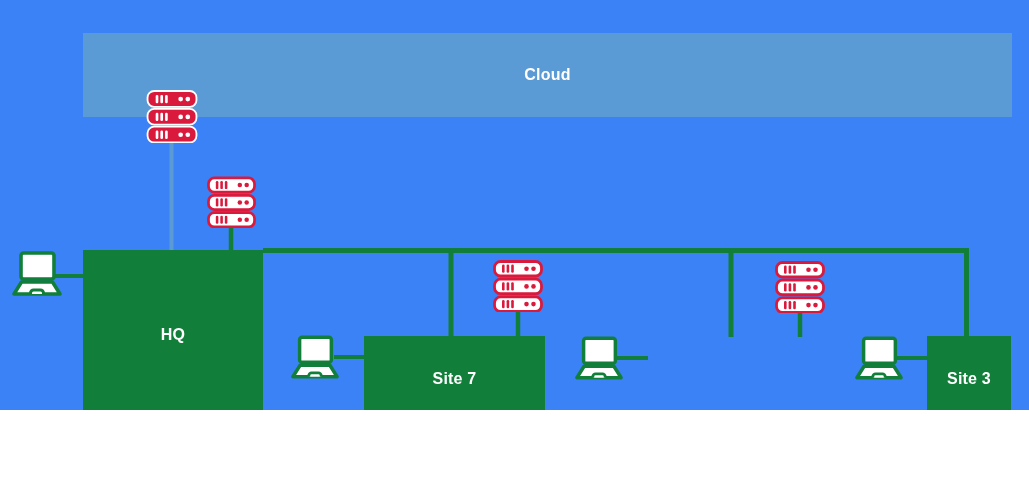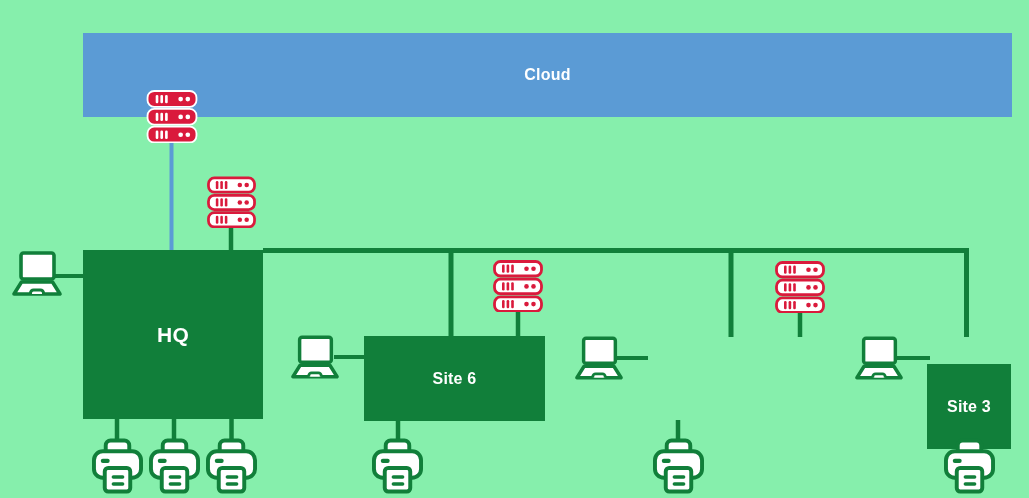--- a/index.html
+++ b/index.html
@@ -1,17 +1,17 @@
 <!DOCTYPE html>
 <html style="--cloud-blue: #5B9BD5; --node-green: #117F3A; --device-red: #DA1A3C; --label-white: #FFFFFF;"><head>
 <meta charset="utf-8">
 <style>
   html,body{margin:0;padding:0;background:#ffffff;}
   .stage{
-    position:relative;width:1029px;height:498px;background:#86efac;
+    position:relative;width:1029px;height:410px;background:#3b82f6;
     font-family:"Liberation Sans",sans-serif;overflow:hidden;
   }
   .node{
     position:absolute;display:flex;align-items:center;justify-content:center;
     color:var(--label-white,#fff);font-weight:700;letter-spacing:.2px;
   }
   .cloud-banner{background:var(--cloud-blue,#5B9BD5);font-size:16px;}
   .green-box{background:var(--node-green,#117F3A);font-size:16px;}
   .wires{position:absolute;left:0;top:0;width:1029px;height:498px;z-index:1;}
   .node{z-index:2;}
@@ -117,30 +117,30 @@
     <line class="ln g" x1="231.5" y1="418" x2="231.5" y2="441" stroke-width="4.5"></line>
     <line class="ln g" x1="398" y1="420" x2="398" y2="441" stroke-width="4.5"></line>
     <line class="ln g" x1="678" y1="420" x2="678" y2="441" stroke-width="4.5"></line>
     <line class="ln g" x1="969" y1="420" x2="969" y2="441" stroke-width="4.5"></line>
   </svg>
 
   <div class="node cloud-banner" style="left:83px;top:33px;width:929px;height:84px;">
     <span>Cloud</span>
   </div>
 
-  <div class="node green-box" style="left:83px;top:250px;width:180px;height:169px;font-size:21px;">
+  <div class="node green-box" style="left:83px;top:250px;width:180px;height:169px;font-size:16px;">
     <span>HQ</span>
   </div>
 
   <div class="node green-box" style="left:364px;top:336px;width:181px;height:85px;">
-    <span>Site 6</span>
-  </div>
-
-
-  <div class="node green-box" style="left:927px;top:336px;width:84px;height:85px;margin-top:28px;">
+    <span>Site 7</span>
+  </div>
+
+
+  <div class="node green-box" style="left:927px;top:336px;width:84px;height:85px;">
     <span>Site 3</span>
   </div>
 
   <span class="icon red" style="left:146px;top:90px;">
     <svg width="52" height="53">
         <use href="#sym-server-solid" width="52" height="53"></use>
       </svg>
   </span>
   <span class="icon red" style="left:207px;top:176px;">
     <svg width="49" height="52">

